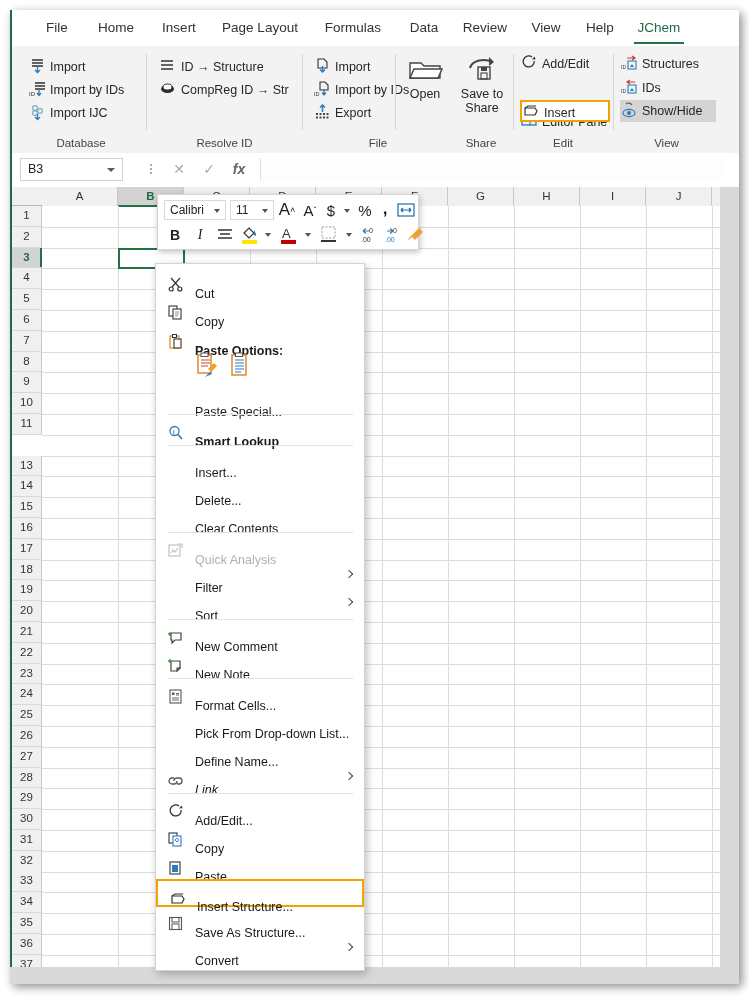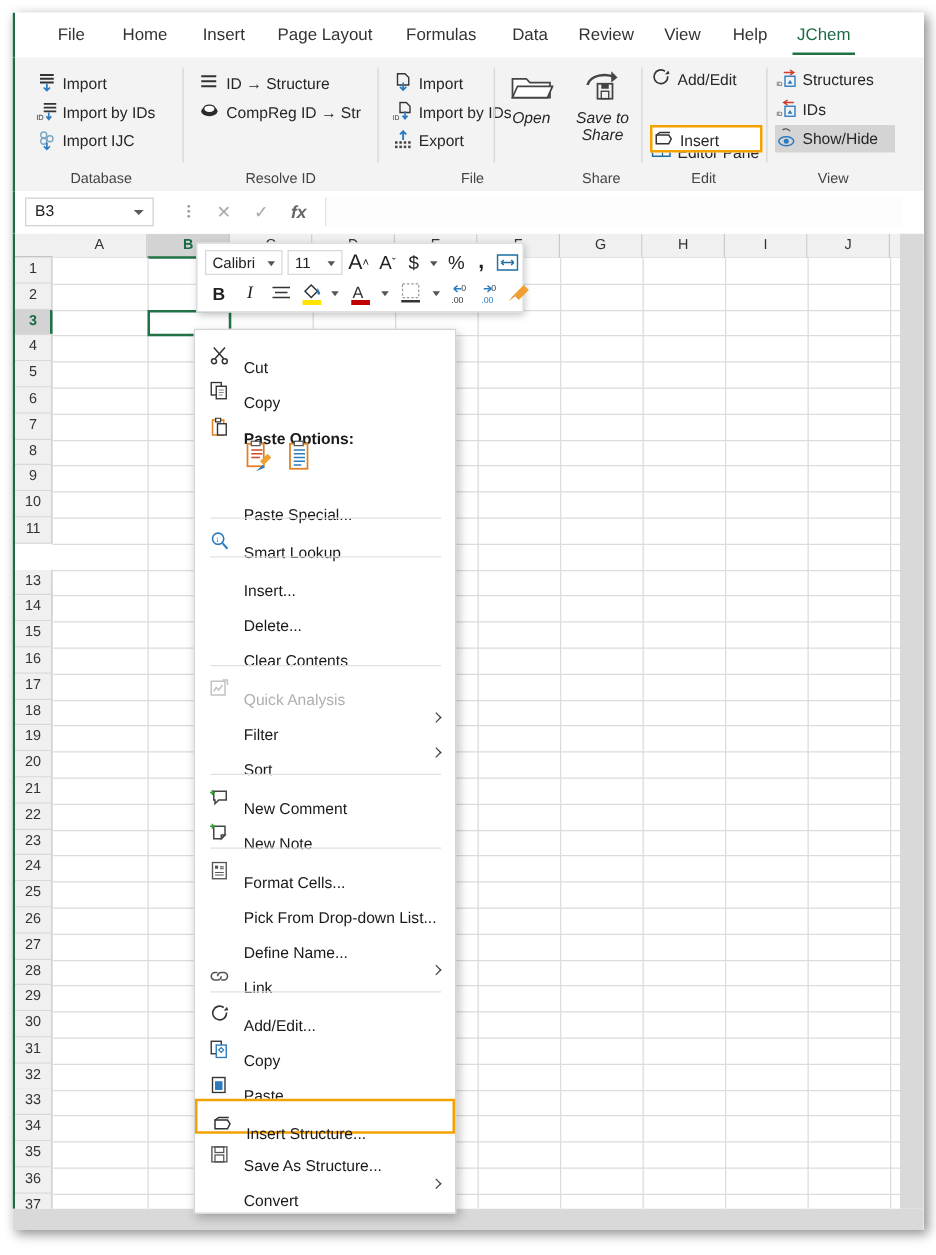--- a/index.html
+++ b/index.html
@@ -71,21 +71,21 @@
     font-size: 12.5px; color: #262626;
     white-space: nowrap;
     padding-left: 22px;
     cursor: default;
   }
   .ritem .ricon {
     position: absolute; left: 1px; top: 2px;
     width: 18px; height: 18px;
   }
   .ritem.big {
-    padding-left: 0; text-align: center; height: auto; line-height: 14px; font-style: italic;
+    padding-left: 0; text-align: center; height: auto; line-height: 14px;
   }
   .ritem.highlight-orange {
     border: 2.5px solid #f2a203;
     background: #ffffff;
   }
   .ritem.pressed { background: #d4d4d4; }
   .ricon svg { display: block; }
 
   
   .fbar {
@@ -666,21 +666,21 @@
         <span style="position:absolute;left:34px;top:0;"><svg width="26" height="28" viewBox="0 0 26 28">
             <rect x="6" y="3" width="14" height="20" fill="#fff" stroke="#e08020" stroke-width="1.4"></rect>
             <rect x="9.5" y="1" width="7" height="3.5" fill="#fff" stroke="#555" stroke-width="1"></rect>
             <path d="M9 8h9M9 11h9M9 14h9M9 17h9M9 20h6" stroke="#2b7bbf" stroke-width="1.1"></path>
           </svg></span>
       </div>
       <div class="mi" style="top: 122px;">
         <span class="lbl">Paste Special...</span>
       </div>
       <div class="msep" style="top: 150px;"></div>
-      <div class="mi" style="top: 152px;">
+      <div class="mi" style="top: 152px; font-weight: bold;">
         <span class="ico"><svg width="15" height="15" viewBox="0 0 15 15">
             <circle cx="6.5" cy="6" r="4.5" fill="none" stroke="#2b7bbf" stroke-width="1.3"></circle>
             <path d="M10 9.5L14 14" stroke="#2b7bbf" stroke-width="1.6"></path>
             <text x="5" y="8.5" font-size="6" fill="#2b7bbf" font-family="Liberation Serif, serif">i</text>
           </svg></span>
         <span class="lbl">Smart Lookup</span>
       </div>
       <div class="msep" style="top: 181px;"></div>
       <div class="mi" style="top: 183px;">
         <span class="lbl">Insert...</span>
@@ -732,21 +732,21 @@
         <span class="ico"><svg width="15" height="15" viewBox="0 0 15 15">
             <rect x="2" y="1" width="11" height="13" fill="none" stroke="#555" stroke-width="1.1"></rect>
             <rect x="4" y="3.5" width="2.5" height="2.5" fill="#555"></rect>
             <path d="M8 4.5h3M8 6h3M4 9h7M4 11h7" stroke="#555" stroke-width="0.9"></path>
           </svg></span>
         <span class="lbl">Format Cells...</span>
       </div>
       <div class="mi" style="top: 472px;">
         <span class="lbl">Define Name...</span>
       </div>
-      <div class="mi" style="top: 500px;">
+      <div class="mi" style="top: 500px; font-style: italic;">
         <span class="ico"><svg width="16" height="14" viewBox="0 0 16 14">
             <path d="M6 7a3 3 0 0 1 3-3h2a3 3 0 0 1 0 6H9" fill="none" stroke="#555" stroke-width="1.3"></path>
             <path d="M9 7a3 3 0 0 1-3 3H4a3 3 0 0 1 0-6h2" fill="none" stroke="#555" stroke-width="1.3"></path>
           </svg></span>
         <span class="lbl">Link</span>
         <span class="arrow"></span>
       </div>
       <div class="msep" style="top: 529px;"></div>
       <div class="mi" style="top: 531px;">
         <span class="ico"><svg width="15" height="15" viewBox="0 0 15 15">

